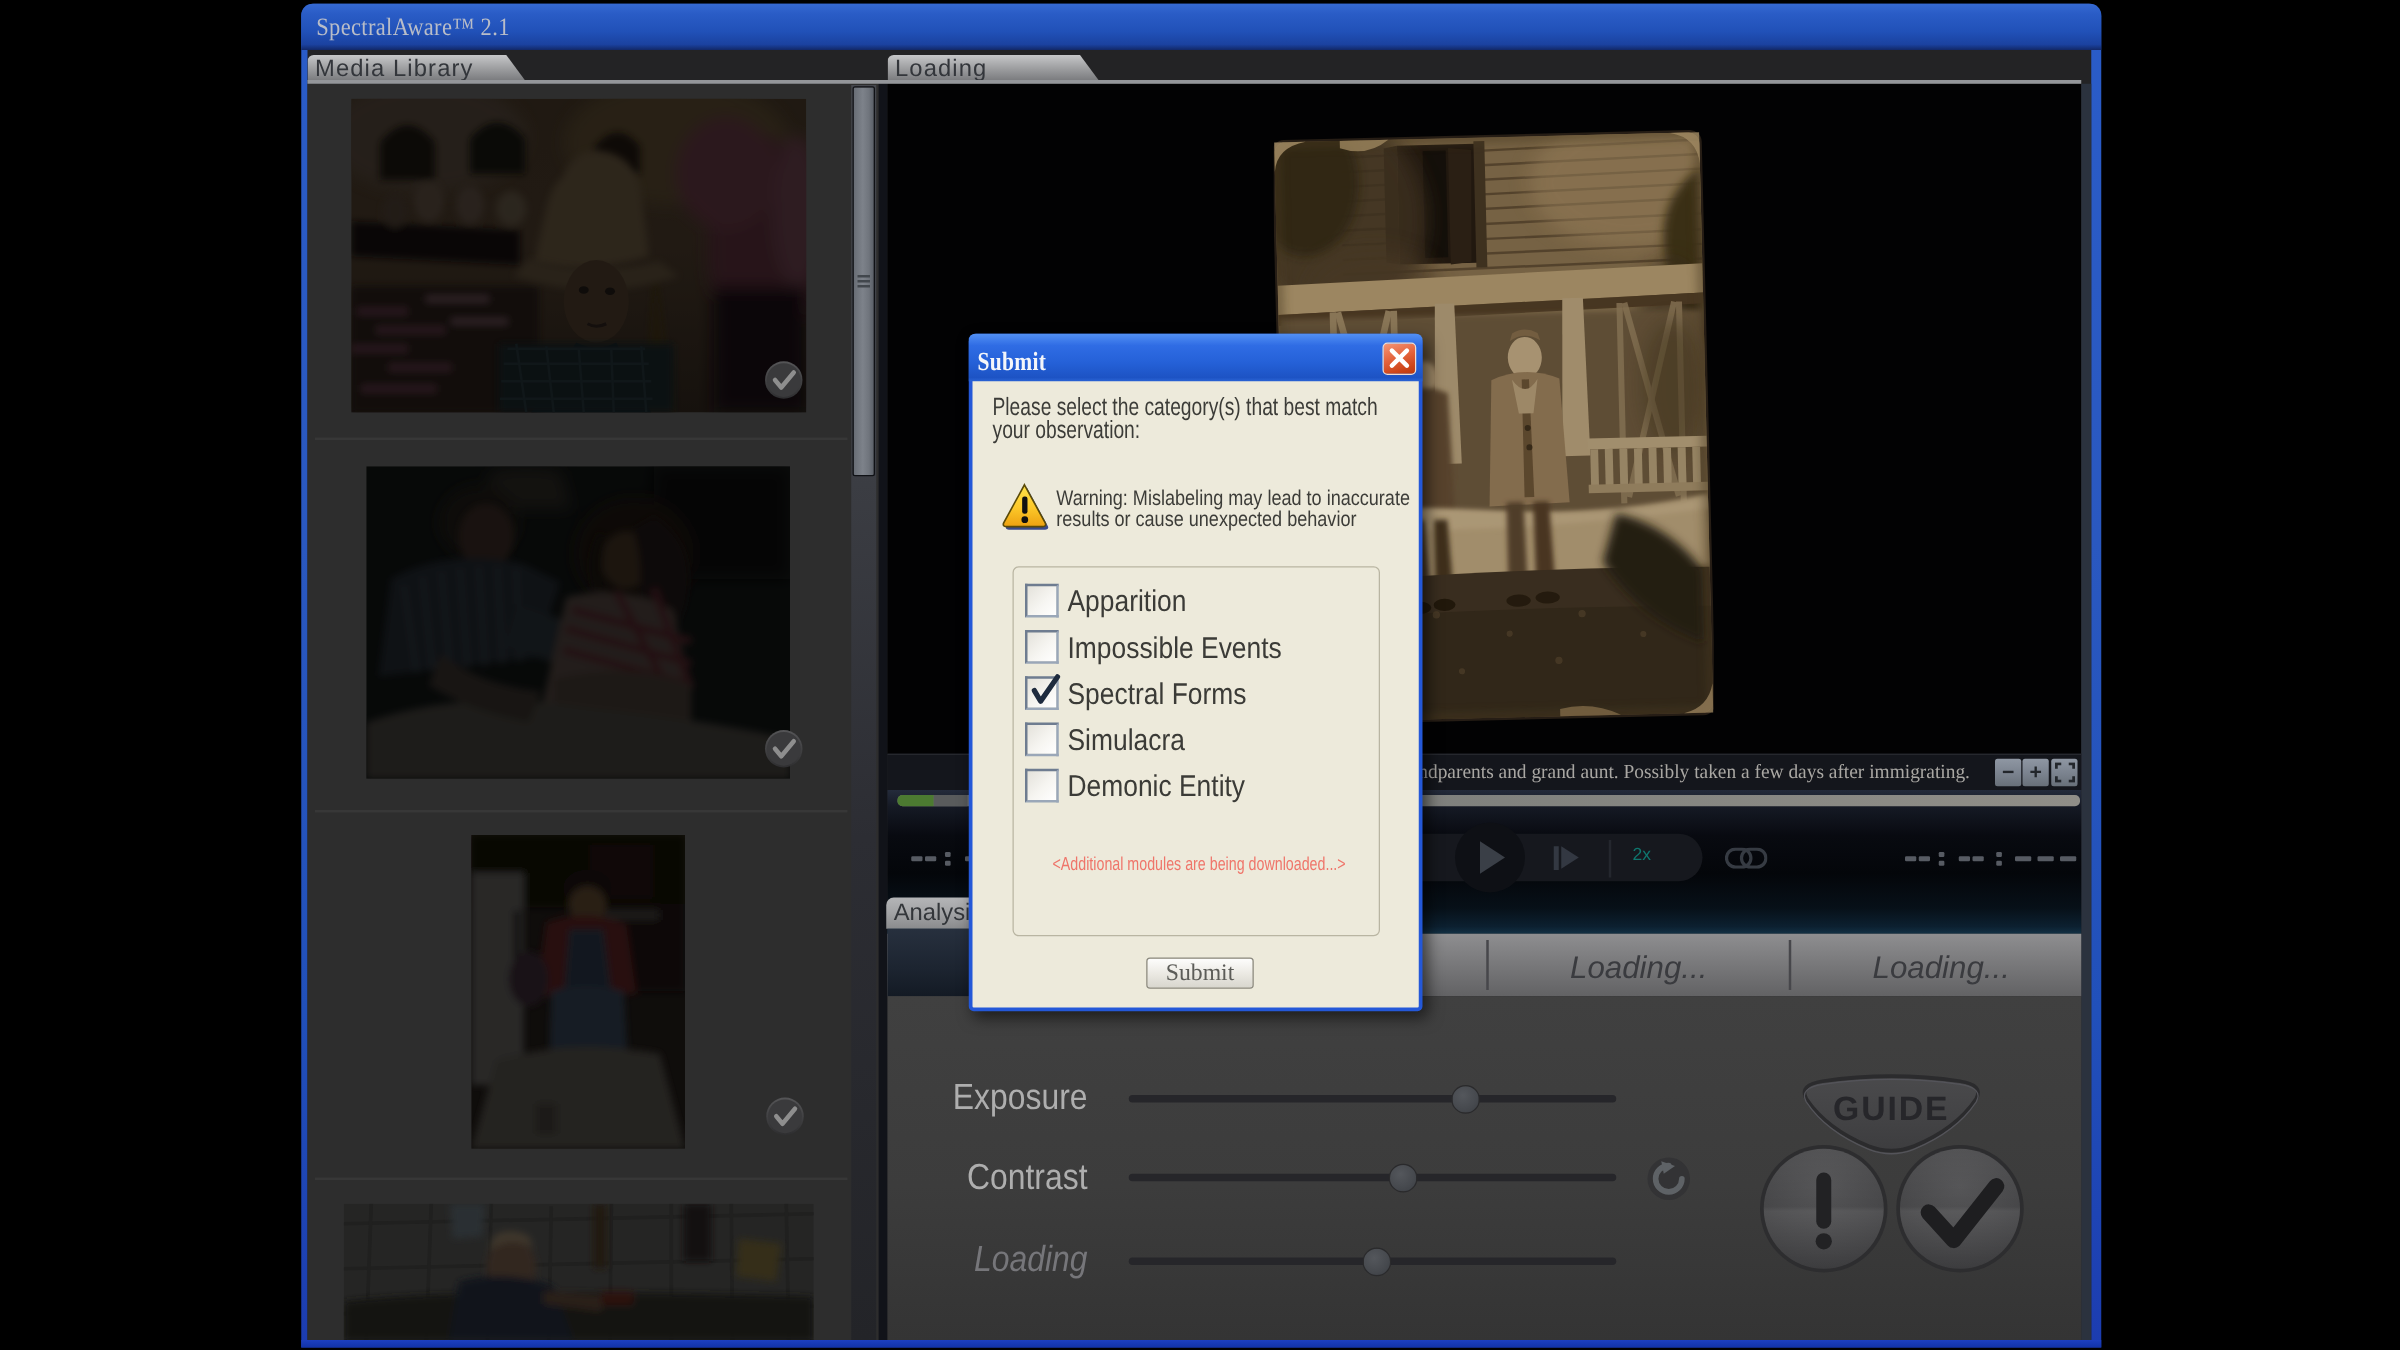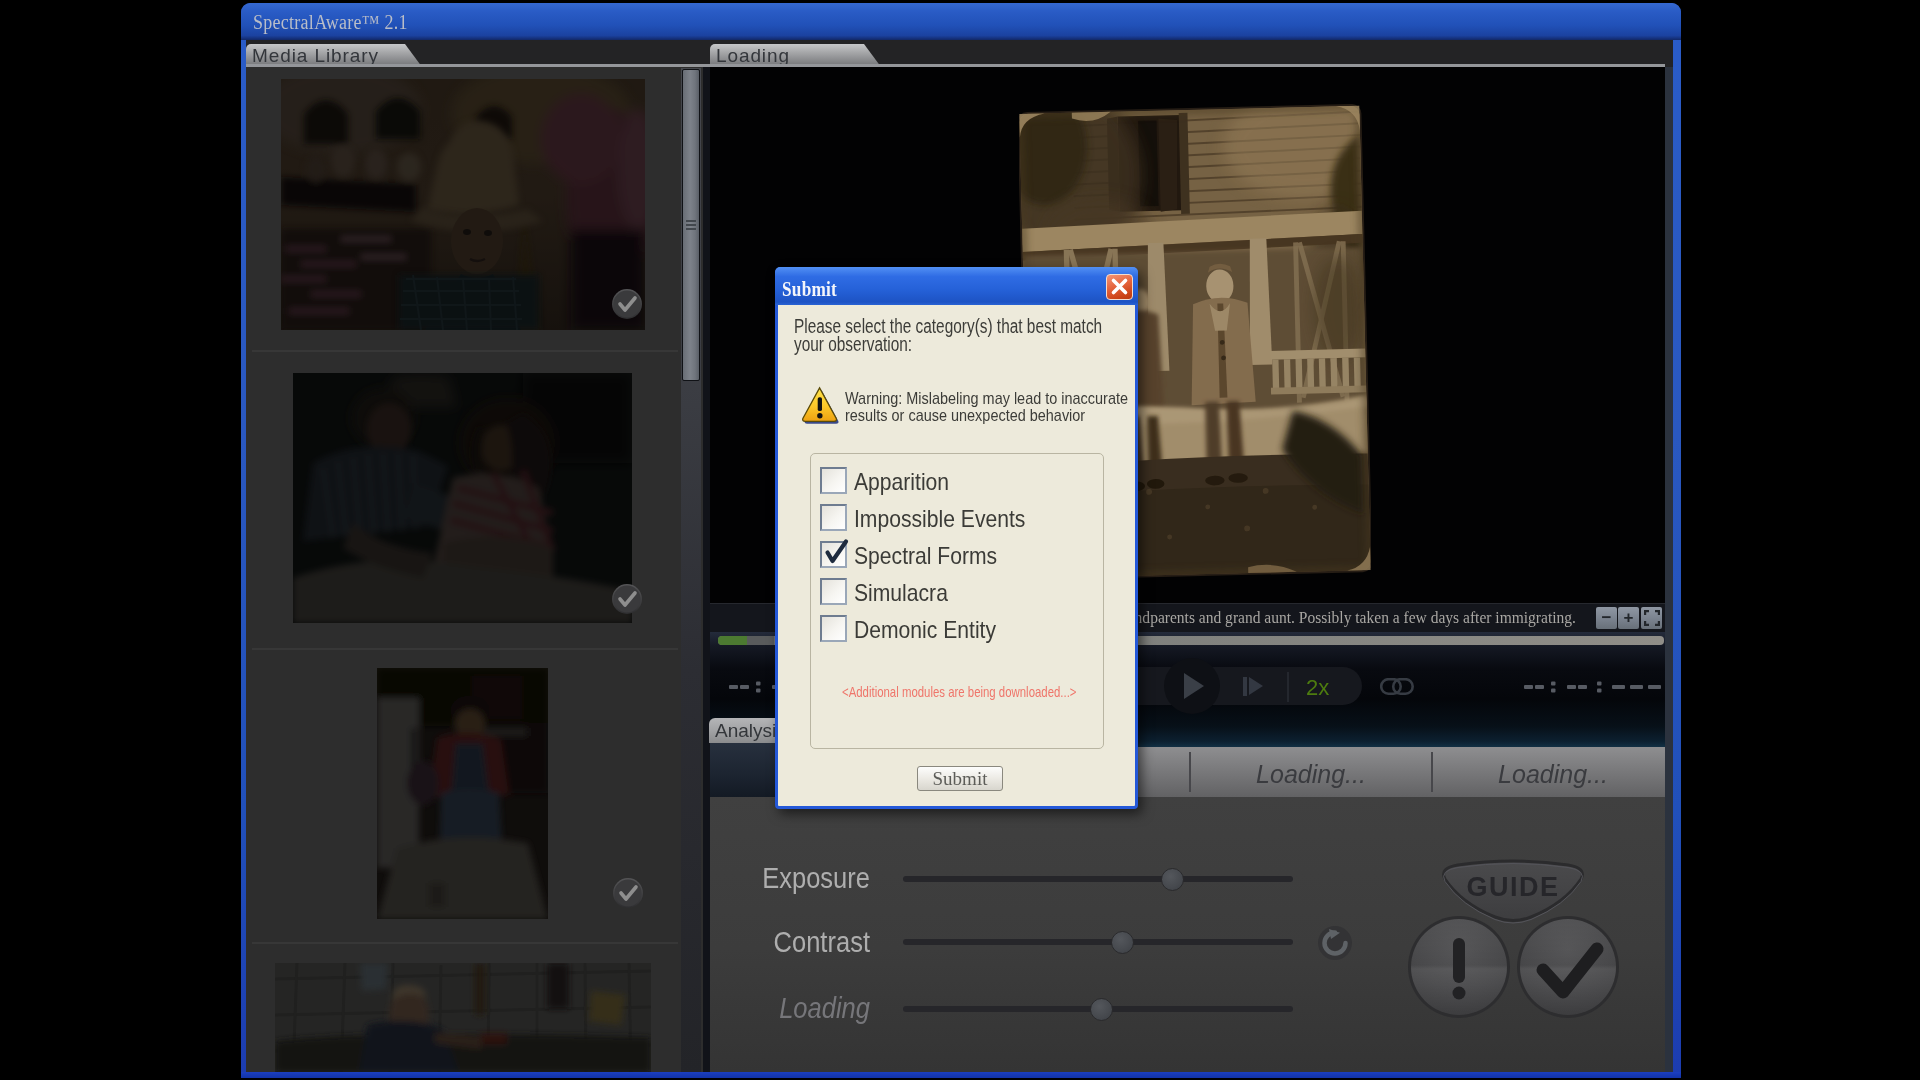--- a/index.html
+++ b/index.html
@@ -54,21 +54,21 @@
   #greenseg{position:absolute;left:718px;top:636px;width:29px;height:9px;border-radius:4px 0 0 4px;background:#4c7a31}
   #darkseg{position:absolute;left:747px;top:636px;width:27px;height:9px;background:#595b5c}
 
   
   #pill{position:absolute;left:1080px;top:667px;width:282px;height:38px;border-radius:19px;background:#16181e}
   #playcirc{position:absolute;left:1164px;top:658px;width:56px;height:56px;border-radius:50%;background:#0e1015}
   #playtri{position:absolute;left:1184px;top:673px;width:0;height:0;border-left:20px solid #3a3f47;border-top:13px solid transparent;border-bottom:13px solid transparent}
   #skipbar{position:absolute;left:1243px;top:677px;width:4px;height:19px;background:#333842}
   #skiptri{position:absolute;left:1249px;top:677px;width:0;height:0;border-left:14px solid #333842;border-top:9.5px solid transparent;border-bottom:9.5px solid transparent}
   #ctrldiv{position:absolute;left:1287px;top:672px;width:2px;height:30px;background:#24272e}
-  #twox{position:absolute;left:1306px;top:675px;font-size:22px;color:#4d7c0f}
+  #twox{position:absolute;left:1306px;top:675px;font-size:14px;color:#0f766e}
 
   
   #analysistab{position:absolute;left:709px;top:718px;width:140px;height:25px;border-radius:6px 6px 0 0;
     background:linear-gradient(180deg,#b4b5b7 0%,#a2a3a5 50%,#8a8b8d 100%)}
   #analysistxt{position:absolute;left:6px;top:2px;font-size:19px;color:#33363a}
   #analysisheader{position:absolute;left:710px;top:747px;width:955px;height:50px;
     background:linear-gradient(180deg,#8e8e90 0%,#7a7a7c 45%,#626264 100%)}
   #analysisheaderdark{position:absolute;left:710px;top:743px;width:238px;height:54px;
     background:linear-gradient(180deg,#27303e 0%,#1c2430 60%,#131a24 100%)}
   .hdiv{position:absolute;top:752px;width:2px;height:40px;background:#47474b}

